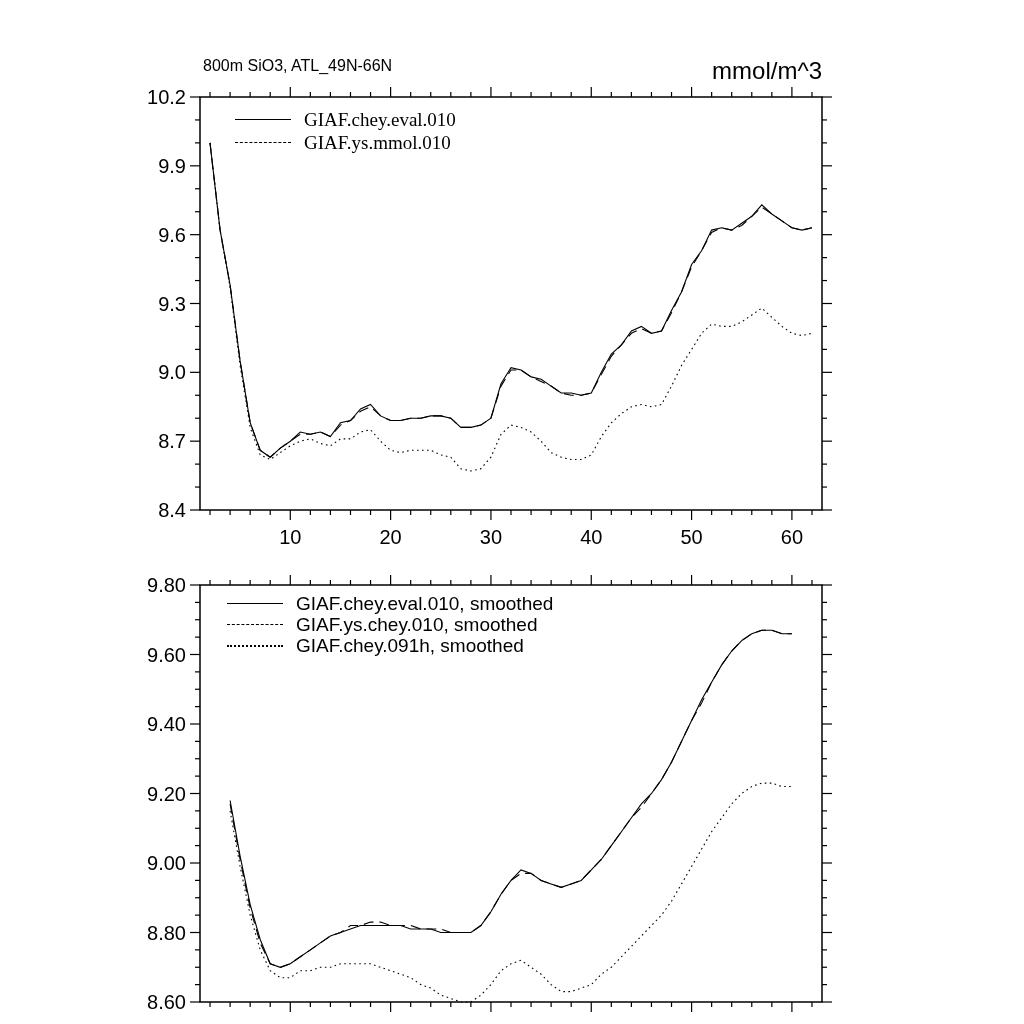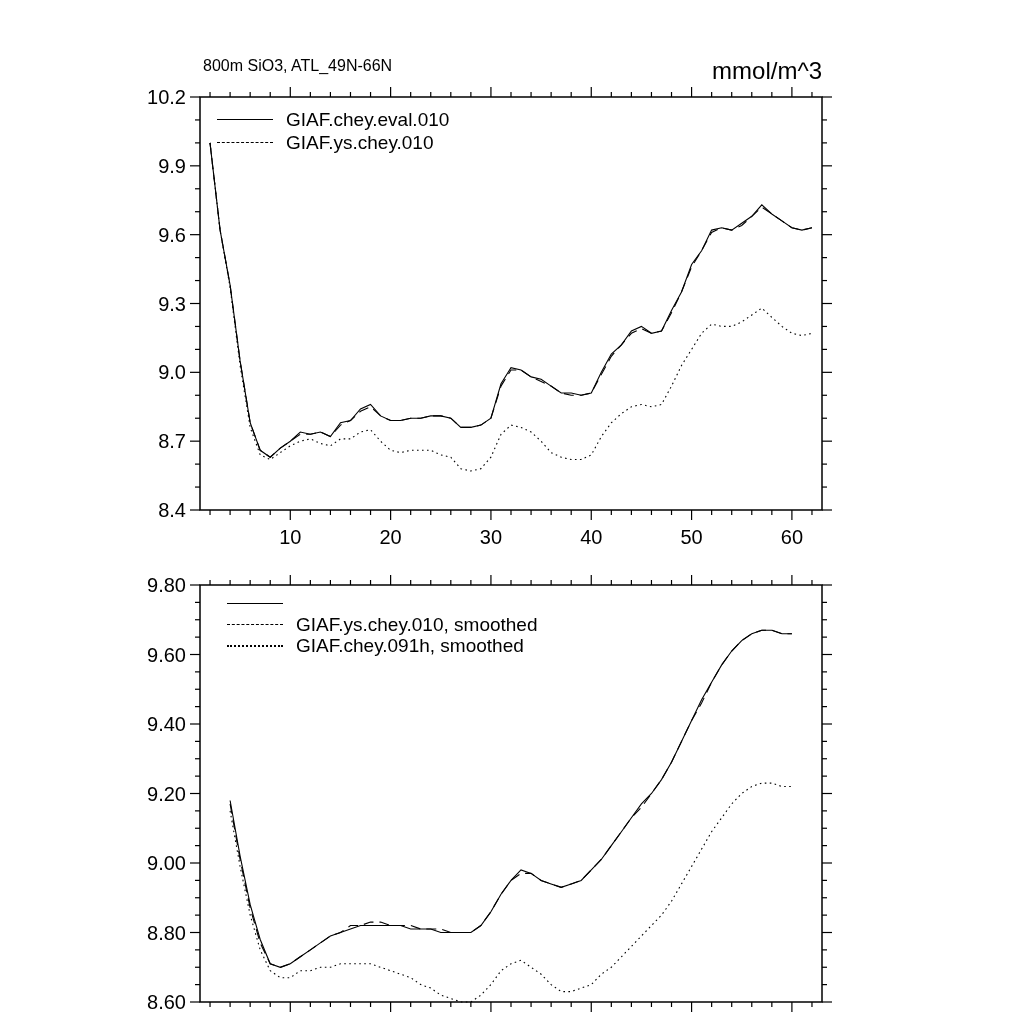--- a/index.html
+++ b/index.html
@@ -264,34 +264,35 @@
     <line x1="200" y1="602.3750000000002" x2="195" y2="602.3750000000002" stroke="#000000" stroke-width="1.2"></line>
     <line x1="822" y1="602.3750000000002" x2="827" y2="602.3750000000002" stroke="#000000" stroke-width="1.2"></line>
     <polyline points="230.1,810.9 240.1,866.5 250.2,915.1 260.2,949.9 270.2,970.7 280.3,977.7 290.3,977.7 300.3,970.7 310.4,970.7 320.4,967.3 330.4,967.3 340.5,963.8 350.5,963.8 360.5,963.8 370.5,963.8 380.6,967.3 390.6,970.7 400.6,974.2 410.7,977.7 420.7,984.6 430.7,988.1 440.8,995.1 450.8,998.5 460.8,1002.0 470.9,1002.0 480.9,995.1 490.9,984.6 501.0,970.7 511.0,963.8 521.0,960.3 531.1,967.3 541.1,974.2 551.1,984.6 561.2,991.6 571.2,991.6 581.2,988.1 591.3,984.6 601.3,974.2 611.3,967.3 621.4,956.8 631.4,946.4 641.4,936.0 651.5,925.5 661.5,915.1 671.5,901.2 681.5,883.9 691.6,866.5 701.6,849.1 711.6,831.7 721.7,817.8 731.7,803.9 741.7,793.5 751.8,786.5 761.8,783.1 771.8,783.1 781.9,786.5 791.9,786.5" fill="none" stroke="#000000" stroke-width="1.1" stroke-dasharray="1.6,3.4"></polyline>
     <polyline points="230.1,803.9 240.1,859.5 250.2,908.2 260.2,942.9 270.2,963.8 280.3,967.3 290.3,963.8 300.3,956.8 310.4,949.9 320.4,942.9 330.4,936.0 340.5,932.5 350.5,925.5 360.5,925.5 370.5,922.1 380.6,922.1 390.6,925.5 400.6,925.5 410.7,925.5 420.7,929.0 430.7,929.0 440.8,929.0 450.8,932.5 460.8,932.5 470.9,932.5 480.9,925.5 490.9,911.7 501.0,894.3 511.0,880.4 521.0,873.4 531.1,873.4 541.1,880.4 551.1,883.9 561.2,887.3 571.2,883.9 581.2,880.4 591.3,869.9 601.3,859.5 611.3,845.6 621.4,831.7 631.4,817.8 641.4,807.4 651.5,793.5 661.5,779.6 671.5,762.2 681.5,741.4 691.6,720.5 701.6,703.1 711.6,682.3 721.7,664.9 731.7,651.0 741.7,640.6 751.8,633.7 761.8,630.2 771.8,630.2 781.9,633.7 791.9,633.7" fill="none" stroke="#000000" stroke-width="1.1" stroke-dasharray="10,6"></polyline>
     <polyline points="230.1,800.5 240.1,856.1 250.2,904.7 260.2,939.5 270.2,963.8 280.3,967.3 290.3,963.8 300.3,956.8 310.4,949.9 320.4,942.9 330.4,936.0 340.5,932.5 350.5,929.0 360.5,925.5 370.5,925.5 380.6,925.5 390.6,925.5 400.6,925.5 410.7,929.0 420.7,929.0 430.7,929.0 440.8,932.5 450.8,932.5 460.8,932.5 470.9,932.5 480.9,925.5 490.9,911.7 501.0,894.3 511.0,880.4 521.0,869.9 531.1,873.4 541.1,880.4 551.1,883.9 561.2,887.3 571.2,883.9 581.2,880.4 591.3,869.9 601.3,859.5 611.3,845.6 621.4,831.7 631.4,817.8 641.4,803.9 651.5,793.5 661.5,779.6 671.5,762.2 681.5,741.4 691.6,720.5 701.6,699.7 711.6,682.3 721.7,664.9 731.7,651.0 741.7,640.6 751.8,633.7 761.8,630.2 771.8,630.2 781.9,633.7 791.9,633.7" fill="none" stroke="#000000" stroke-width="1.1"></polyline>
   </svg>
 
 <div class="chart-title">800m SiO3, ATL_49N-66N</div>
 <div class="chart-units">mmol/m^3</div>
 
-<div class="legend legend-top" style="left:217px;top:108px;">
+<div class="legend legend-top" style="left:235px;top:108px;font-family:Liberation Serif, serif;">
   <div class="legend-row">
     <span class="key solid"></span>
     <span class="legend-label">GIAF.chey.eval.010</span>
   </div>
   <div class="legend-row">
     <span class="key dashed"></span>
-    <span class="legend-label">GIAF.ys.chey.010</span>
+    <span class="legend-label">GIAF.ys.mmol.010</span>
   </div>
 </div>
 
 <div class="legend legend-bottom" style="left:227px;top:593px;">
   <div class="legend-row">
     <span class="key solid"></span>
+    <span class="legend-label">GIAF.chey.eval.010, smoothed</span>
   </div>
   <div class="legend-row">
     <span class="key dashed"></span>
     <span class="legend-label">GIAF.ys.chey.010, smoothed</span>
   </div>
   <div class="legend-row">
     <span class="key dotted"></span>
     <span class="legend-label">GIAF.chey.091h, smoothed</span>
   </div>
 </div>

